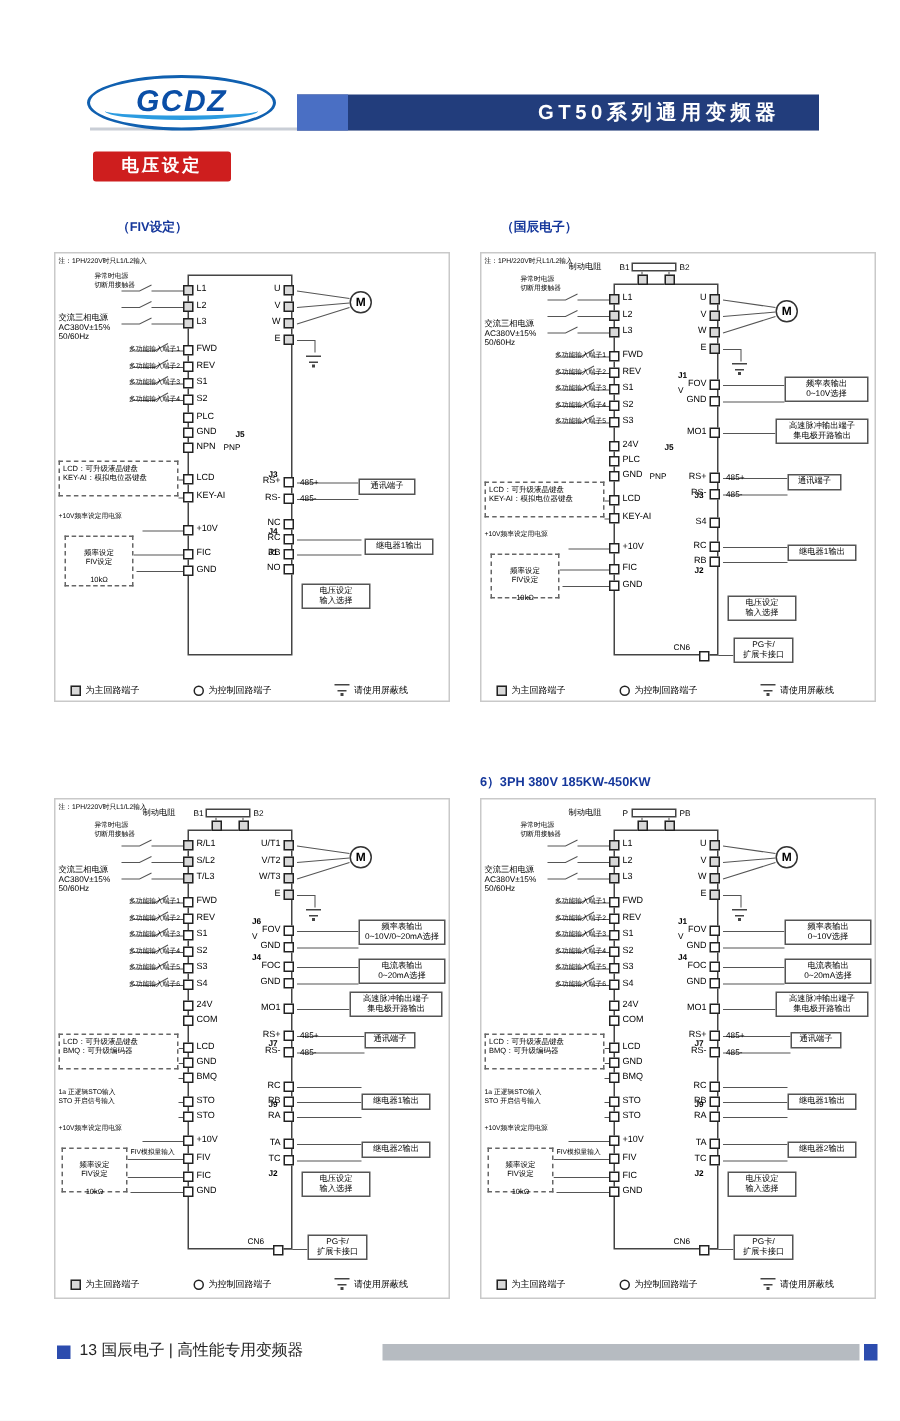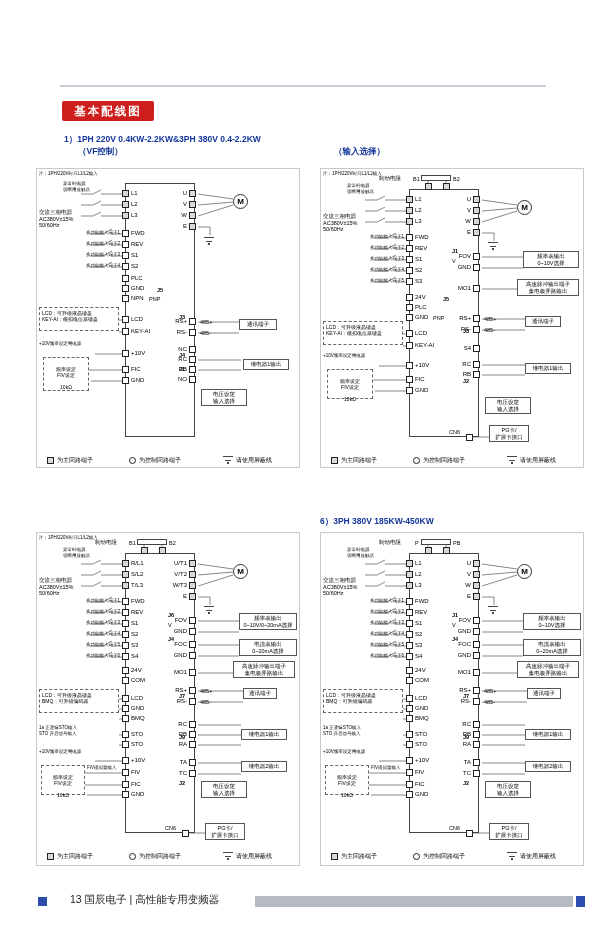--- a/index.html
+++ b/index.html
@@ -32,35 +32,42 @@
 .res{position:absolute;width:30px;height:6px;border:1px solid #444;background:#fff;}
 .motor{position:absolute;width:15px;height:15px;border:1.5px solid #333;border-radius:50%;display:flex;align-items:center;justify-content:center;font-size:8px;font-weight:bold;background:#fff;}
 .gnd{position:absolute;width:10px;height:8px;border-top:1.5px solid #444;}
 .gnd::before{content:"";position:absolute;left:2px;top:2.5px;width:6px;height:1.5px;background:#444;}
 .gnd::after{content:"";position:absolute;left:4px;top:5px;width:2px;height:1.5px;background:#444;}
 .leg{position:absolute;display:flex;align-items:center;gap:3px;font-size:6px;color:#000;white-space:nowrap;}
 .leg.sqi::before{content:"";width:5px;height:5px;border:1px solid #222;background:#d9d9d9;}
 .leg.ci::before{content:"";width:5px;height:5px;border:1px solid #222;border-radius:50%;background:#fff;}
 
 .fsq{position:absolute;left:38px;top:897px;width:9px;height:9px;background:#2c4cae;}
-.ftext{position:absolute;left:70px;top:893px;font-size:10.5px;color:#222;}
+.ftext{position:absolute;left:53px;top:893px;font-size:10.5px;color:#222;}
 .fbar{position:absolute;left:255px;top:896px;width:318px;height:11px;background:#b6bbc1;}
 .fcap{position:absolute;left:576px;top:896px;width:9px;height:11px;background:#2c4cae;}
 </style>
 </head>
 <body>
 
 <div class="page">
 
   <div class="hline"></div>
-  <div class="badge">基本配线图</div>
-
-  <div class="dt" style="left:64px;top:134px">1）1PH 220V 0.4KW-2.2KW&amp;3PH 380V 0.4-2.2KW</div>
-  <div class="dt" style="left:78px;top:146px">（VF控制）</div>
-  <div class="dt" style="left:334px;top:146px">（输入选择）</div>
+  <div class="hbar">
+    <span class="hbar-acc"></span>
+    <span class="htitle">GT50系列通用变频器</span>
+  </div>
+  <div class="logo">
+    <span>GCDZ</span>
+    <i class="swoosh"></i>
+  </div>
+  <div class="badge">电压设定</div>
+
+  <div class="dt" style="left:78px;top:146px">（FIV设定）</div>
+  <div class="dt" style="left:334px;top:146px">（国辰电子）</div>
   <div class="dt" style="left:320px;top:516px">6）3PH 380V 185KW-450KW</div>
 
   <div class="panel" style="left:36px;top:168px;width:264px;height:300px">
     <svg class="wires" width="264" height="300">
       <path d="M44 25 h12 l8 -4 M64 25 h21 M44 36 h12 l8 -4 M64 36 h21 M44 47 h12 l8 -4 M64 47 h21"></path>
       <path d="M52 65 h14 l9 -5 M75 65 h10 M52 76 h14 l9 -5 M75 76 h10 M52 87 h14 l9 -5 M75 87 h10 M52 98 h14 l9 -5 M75 98 h10"></path>
       <path d="M161 25 L196 30 M161 36 L196 33 M161 47 L196 36 M161 58 h12 v8"></path>
       <path d="M82 151 h3 M82 163 h3 M58 185 h27 M52 201 h33 M54 212 h31"></path>
       <path d="M161 153 h41 M161 164 h41 M161 191 h43 M161 201 h43"></path>
     </svg>

